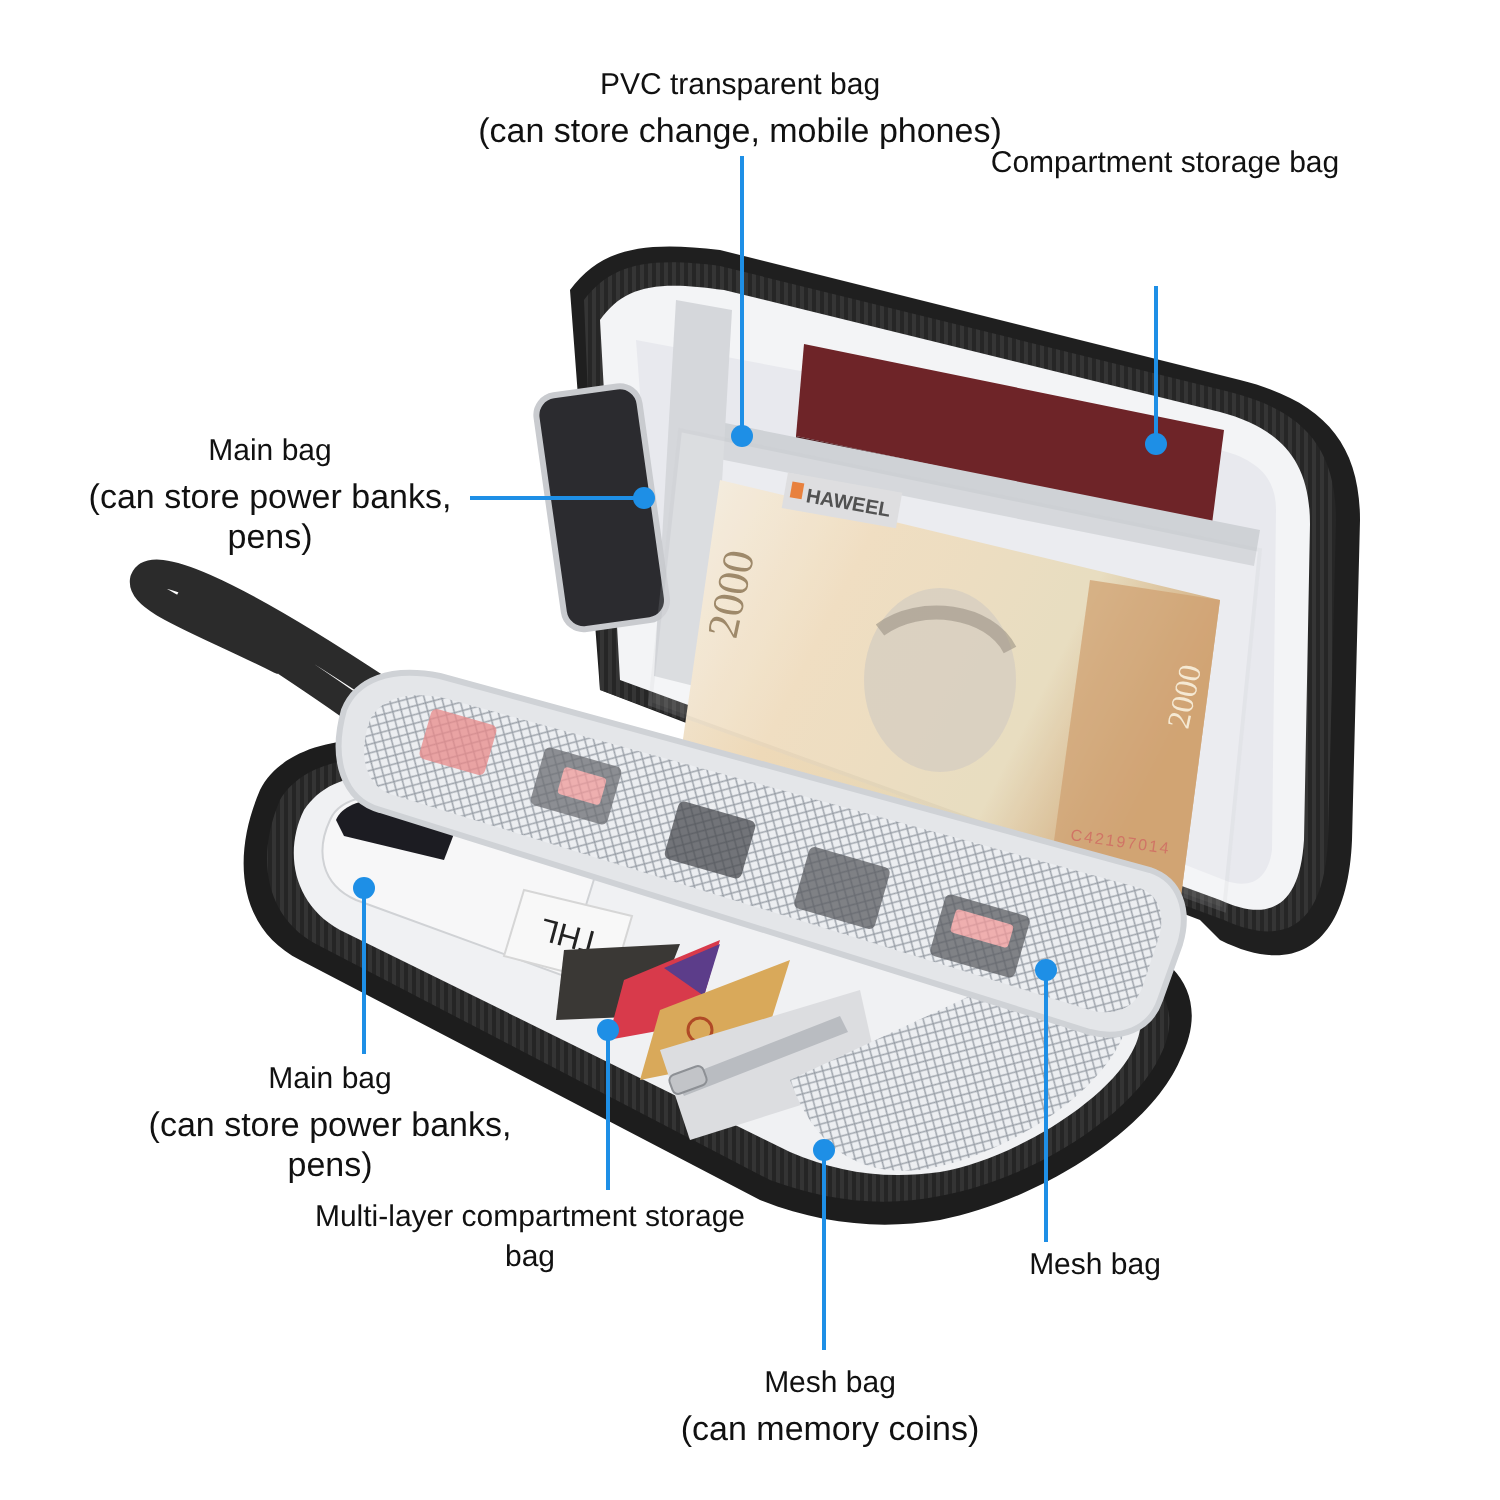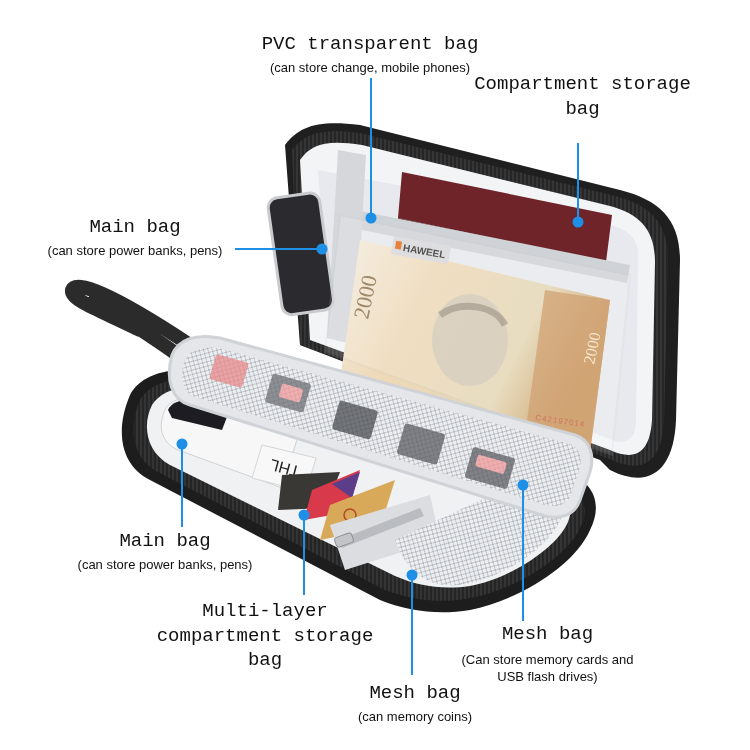--- a/index.html
+++ b/index.html
@@ -1,20 +1,20 @@
 <!DOCTYPE html>
 <html><head>
 <meta charset="utf-8">
 <style>
   html, body { margin:0; padding:0; background:#ffffff; }
   body { width:750px; height:750px; position:relative; overflow:hidden;
          font-family:"Liberation Sans", sans-serif; color:#111; }
   .label { position:absolute; text-align:center; line-height:1.15; }
-  .label .t { font-size:19px; display:block;font-family:Liberation Mono, monospace; }
-  .label .s { font-size:13px; display:block; margin-top:5px; }
+  .label .t { font-size:15px; display:block; }
+  .label .s { font-size:17px; display:block; margin-top:5px; }
   .line { position:absolute; background:#1e8fe6; }
   .dot { position:absolute; width:11px; height:11px; border-radius:50%; background:#1e8fe6; transform:translate(-50%,-50%); }
   svg.product { position:absolute; left:0; top:0; }
 </style>
 </head>
 <body>
 
 <svg class="product" width="750" height="750" viewBox="0 0 750 750">
   <defs>
     <pattern id="mesh" width="6" height="6" patternUnits="userSpaceOnUse" patternTransform="rotate(30)">
@@ -138,19 +138,18 @@
   <span class="t">Main bag</span>
   <span class="s">(can store power banks, pens)</span>
 </div>
 
 <div class="label" style="left:150px; top:599px; width:230px;">
   <span class="t" style="line-height:1.3;text-align:center;">Multi-layer compartment storage bag</span>
 </div>
 
 <div class="label" style="left:460px; top:624px; width:175px;">
   <span class="t">Mesh bag</span>
-  <span class="s" style="line-height:1.35;">(Can store memory cards and USB flash drives)</span>
 </div>
 
 <div class="label" style="left:340px; top:683px; width:150px;">
   <span class="t">Mesh bag</span>
   <span class="s">(can memory coins)</span>
 </div>
 
 </body></html>

